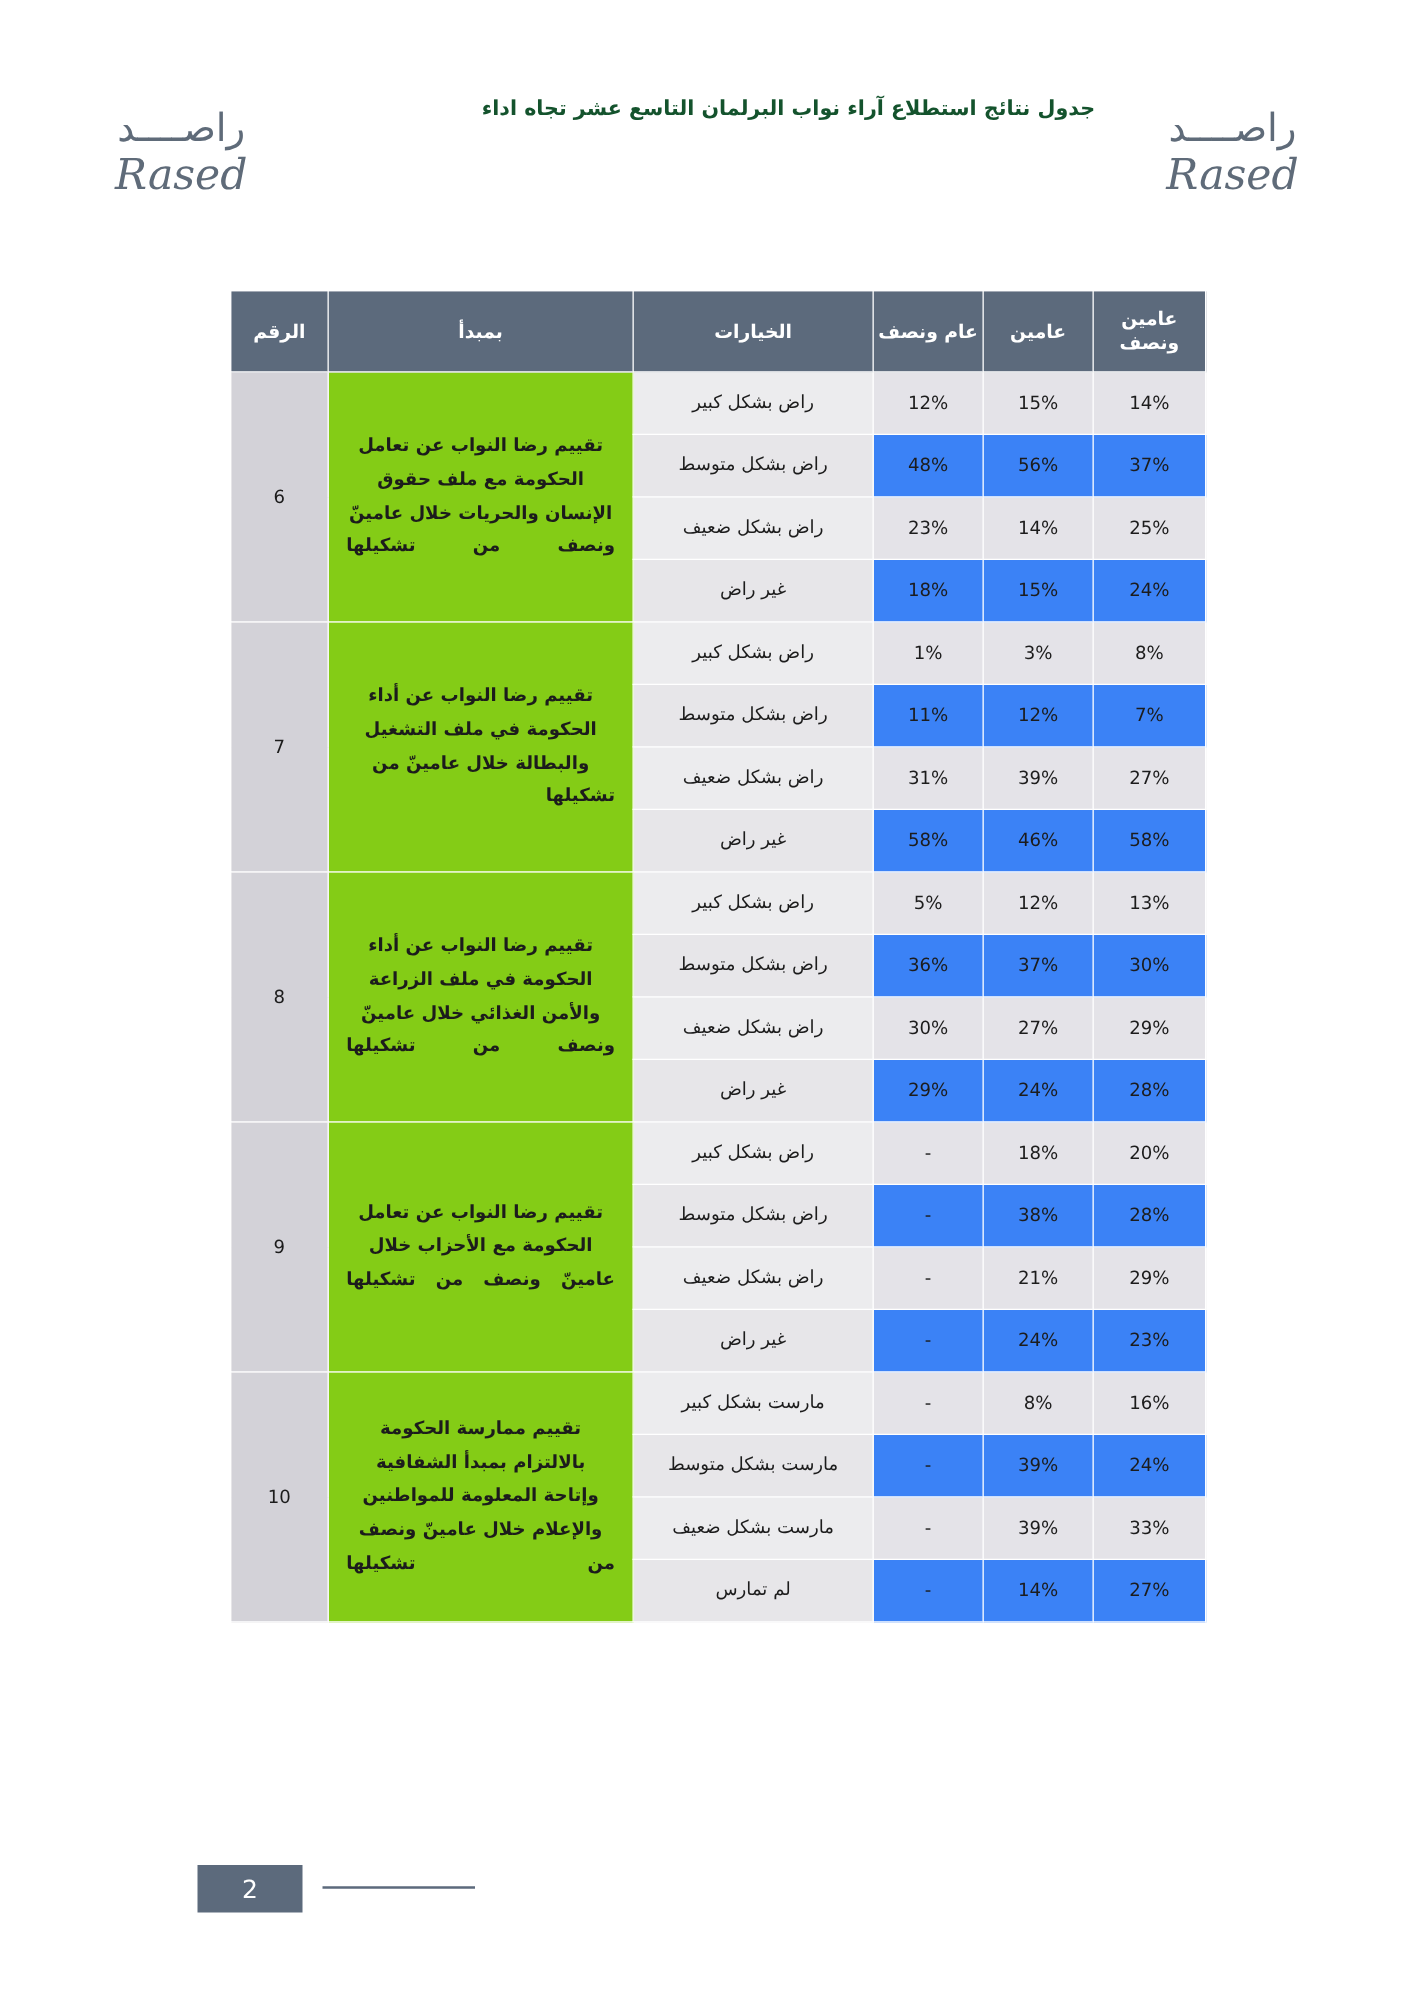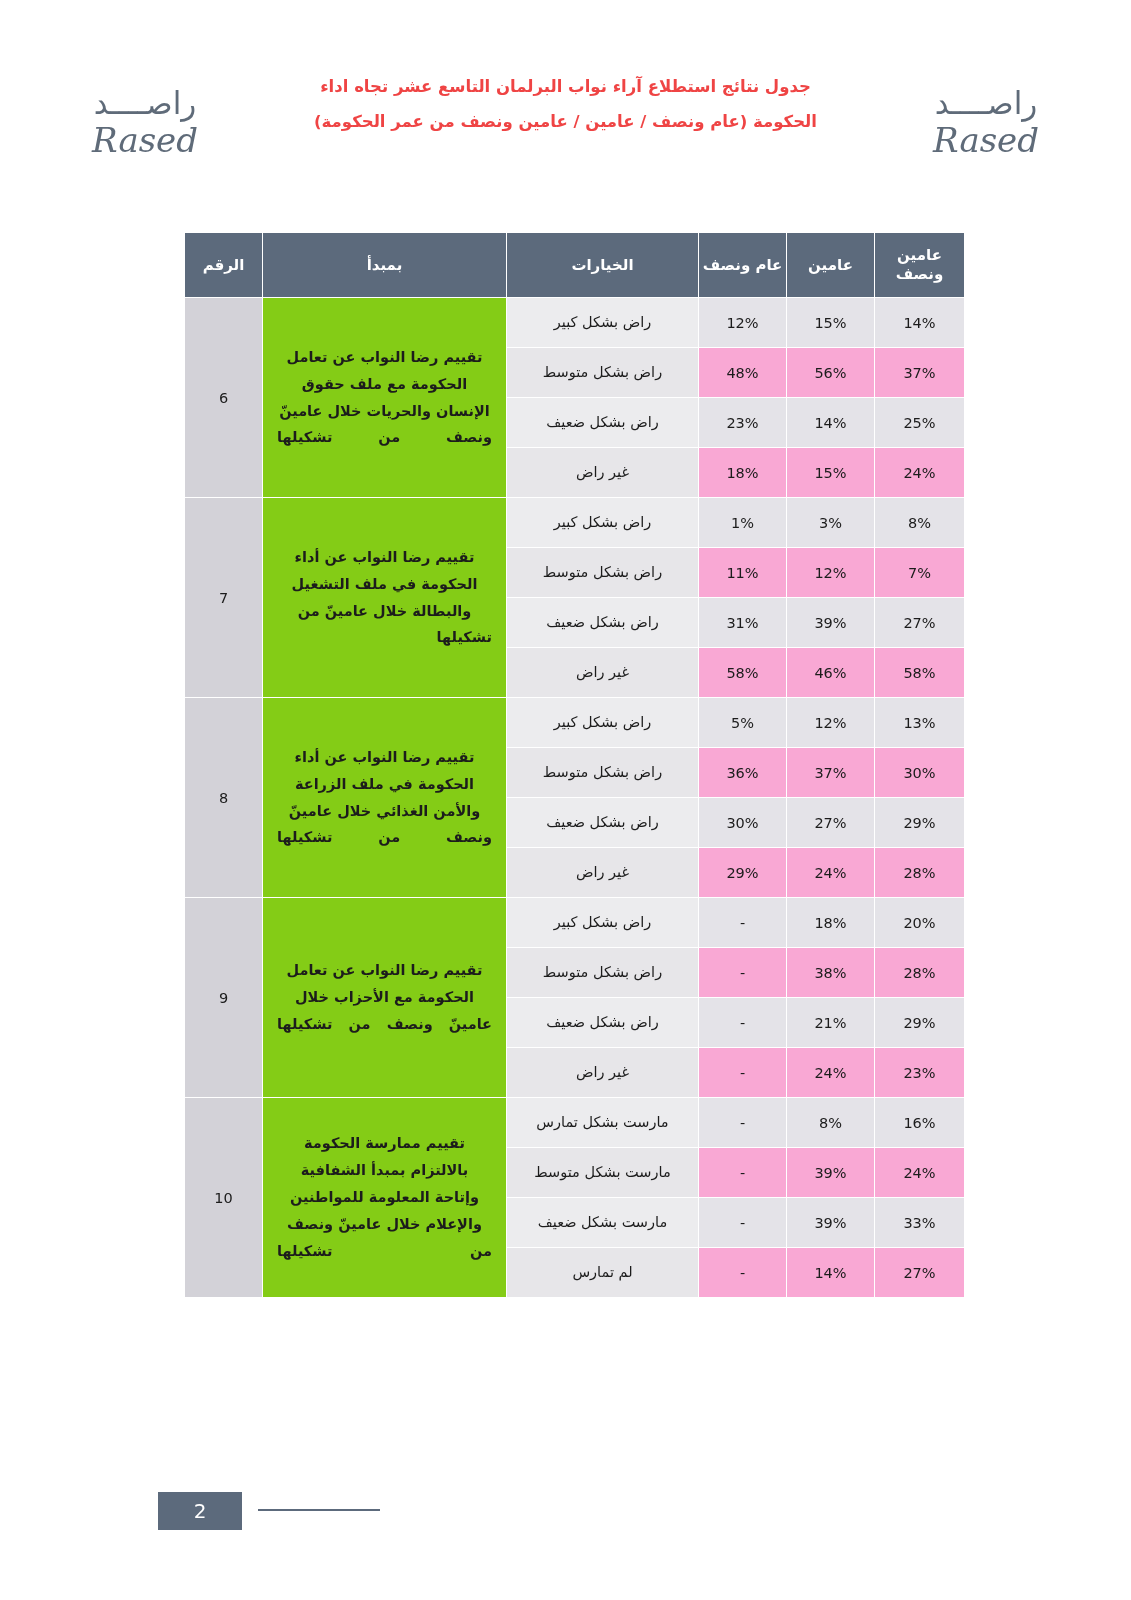--- a/index.html
+++ b/index.html
@@ -50,22 +50,22 @@
     font-style: italic;
     font-family: "DejaVu Serif", "Liberation Serif", serif;
     color: #5f6b79;
     margin-top: 4px;
   }
   .title-block {
     position: absolute;
     top: 10px;
     left: 255px;
     right: 255px;
-    text-align: center;
-    color: #ef4444;
+    text-align: right;
+    color: #14532d;
     font-weight: bold;
     font-size: 16.5px;
     line-height: 2.1;
     direction: rtl;
   }
 
   
   .table-wrap {
     position: absolute;
     top: 232px;
@@ -122,21 +122,21 @@
     padding: 6px 20px;
     line-height: 1.5;
   }
   td.val {
     background: #e4e3e8;
     height: 47px;
     font-size: 15px;
     direction: ltr;
   }
   tr.alt td.option { background: #e7e6e9; }
-  tr.alt td.val { background: #f9a8d4; }
+  tr.alt td.val { background: #3b82f6; }
 
   
   .footer {
     position: absolute;
     bottom: 70px;
     left: 0;
     right: 0;
     height: 40px;
   }
   .page-num-box {
@@ -172,21 +172,20 @@
       <div class="logo-en">Rased</div>
     </div>
 
     <div class="logo logo-left">
       <div class="logo-ar">راصــــد</div>
       <div class="logo-en">Rased</div>
     </div>
 
     <div class="title-block">
       <div>جدول نتائج استطلاع آراء نواب البرلمان التاسع عشر تجاه اداء</div>
-      <div>الحكومة  (عام ونصف / عامين / عامين ونصف من عمر الحكومة)</div>
     </div>
   </div>
 
   <div class="table-wrap">
     <table class="poll">
       <colgroup>
         <col class="c-y25">
           <col class="c-y2">
           <col class="c-y15">
         <col class="c-opt">
@@ -310,21 +309,21 @@
           <td class="val">23%</td>
           <td class="val">24%</td>
           <td class="val">-</td>
           <td class="option">غير راض</td>
         </tr>
 
         <tr>
           <td class="val">16%</td>
           <td class="val">8%</td>
           <td class="val">-</td>
-          <td class="option">مارست بشكل تمارس</td>
+          <td class="option">مارست بشكل كبير</td>
           <td class="question" rowspan="4">تقييم ممارسة الحكومة بالالتزام بمبدأ الشفافية وإتاحة المعلومة للمواطنين والإعلام خلال عامينّ ونصف من  تشكيلها</td>
           <td class="num" rowspan="4">10</td>
         </tr>
         <tr class="alt">
           <td class="val">24%</td>
           <td class="val">39%</td>
           <td class="val">-</td>
           <td class="option">مارست بشكل متوسط</td>
         </tr>
         <tr>

